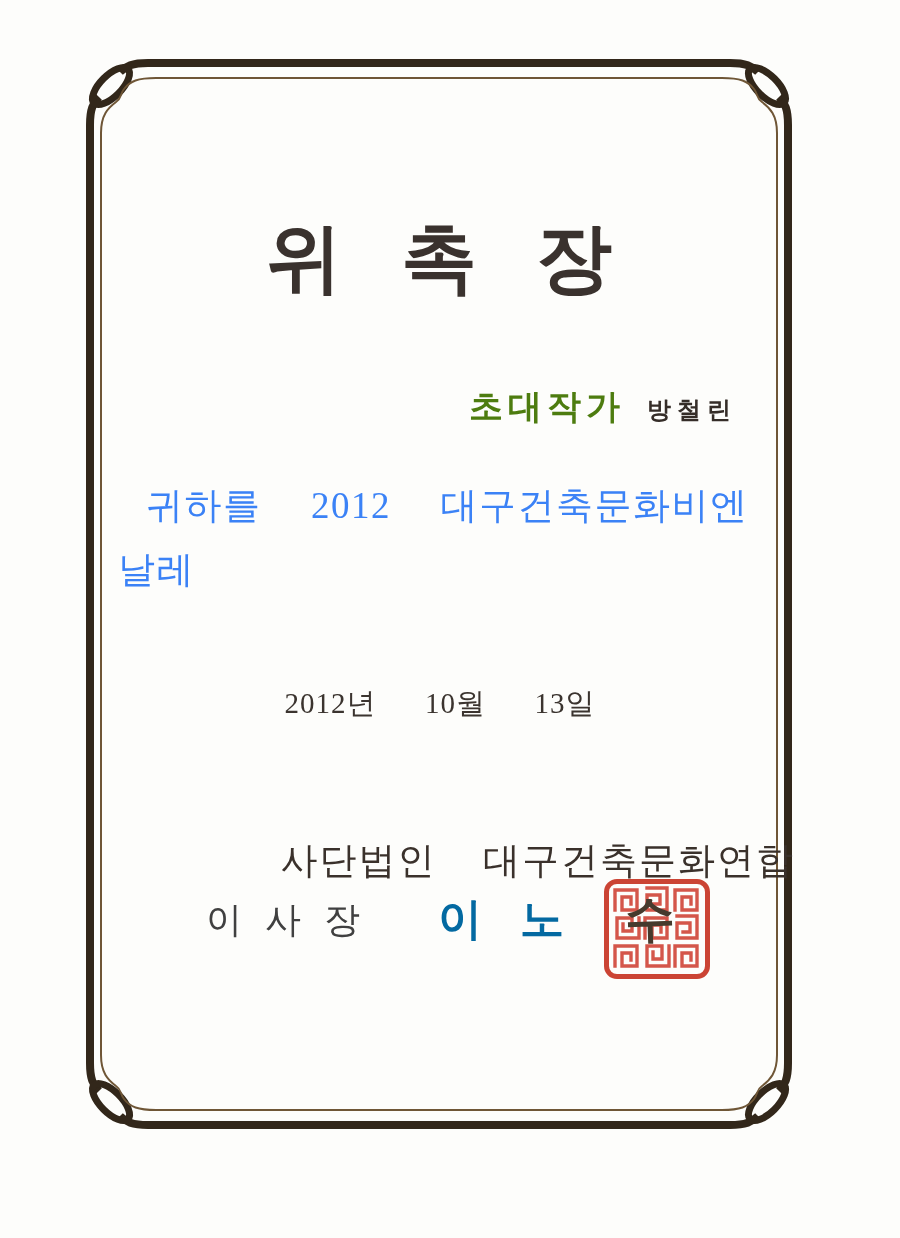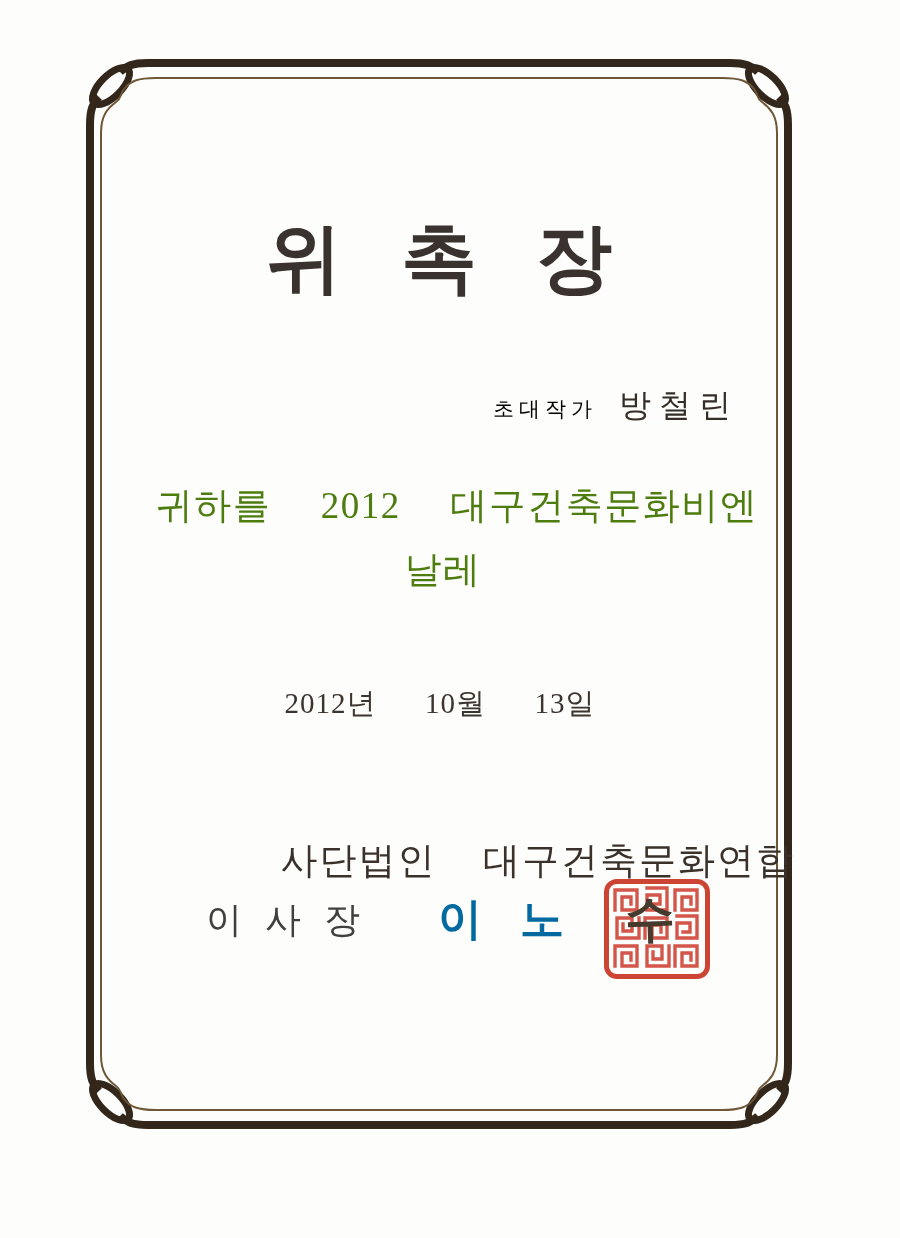--- a/index.html
+++ b/index.html
@@ -17,26 +17,26 @@
 
   
   .title{
     left:85px;top:208px;width:710px;text-align:center;
     font-size:76px;font-weight:700;word-spacing:36px;letter-spacing:2px;
     color:#3a322e;
   }
 
   
   .recipient{left:85px;top:384px;width:646px;text-align:right;}
-  .recipient .label{font-size:21px;letter-spacing:5px;color:#000000;}
-  .recipient .name{font-size:32px;font-weight:400;margin-left:18px;color:#352d28;}
+  .recipient .label{font-size:34px;letter-spacing:5px;color:#4d7c0f;font-weight:bold;}
+  .recipient .name{font-size:24px;font-weight:700;margin-left:18px;color:#352d28;}
 
   
   .bodytext{left:118px;top:474px;width:650px;font-size:37px;line-height:64px;
-    letter-spacing:1.5px;word-spacing:14px;color:#4d7c0f;text-align:center;}
+    letter-spacing:1.5px;word-spacing:14px;color:#3b82f6;}
   .bodytext .l1{text-indent:28px;margin:0;}
   .bodytext .l2{margin:0;}
 
   
   .date{left:85px;top:684px;width:710px;text-align:center;
     font-size:29px;word-spacing:16px;letter-spacing:1px;color:#3b342f;}
 
   
   .org{left:85px;top:836px;width:710px;text-align:right;
     font-size:37px;letter-spacing:2px;word-spacing:12px;color:#3a312b;}

